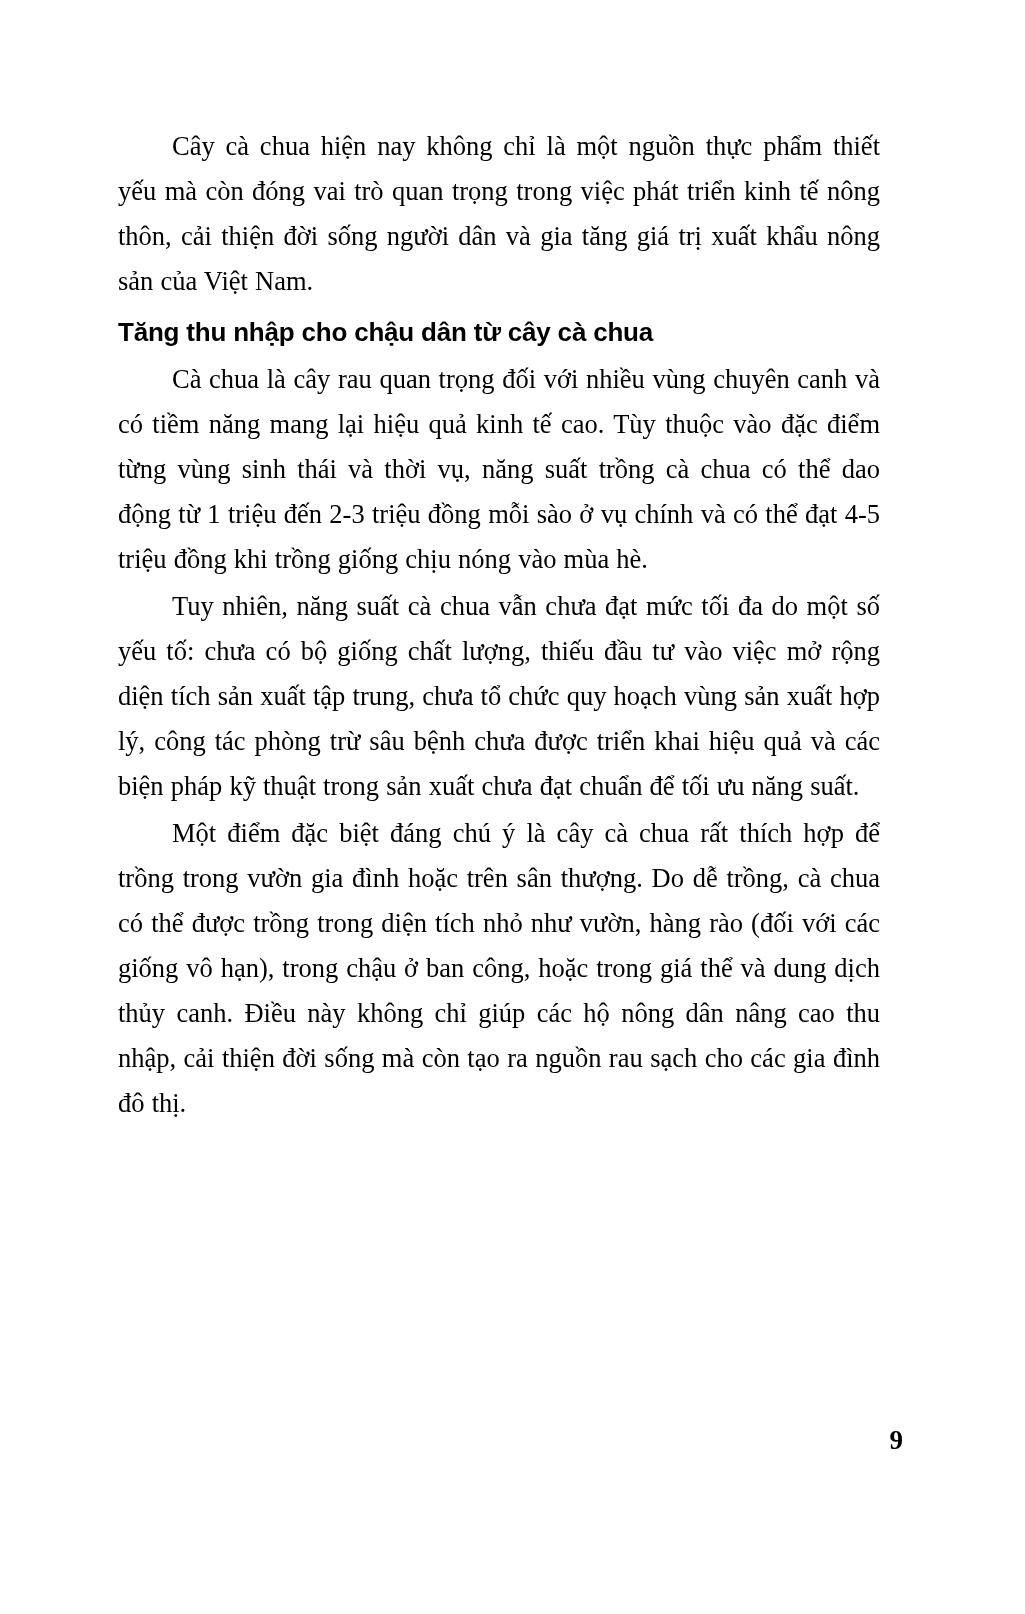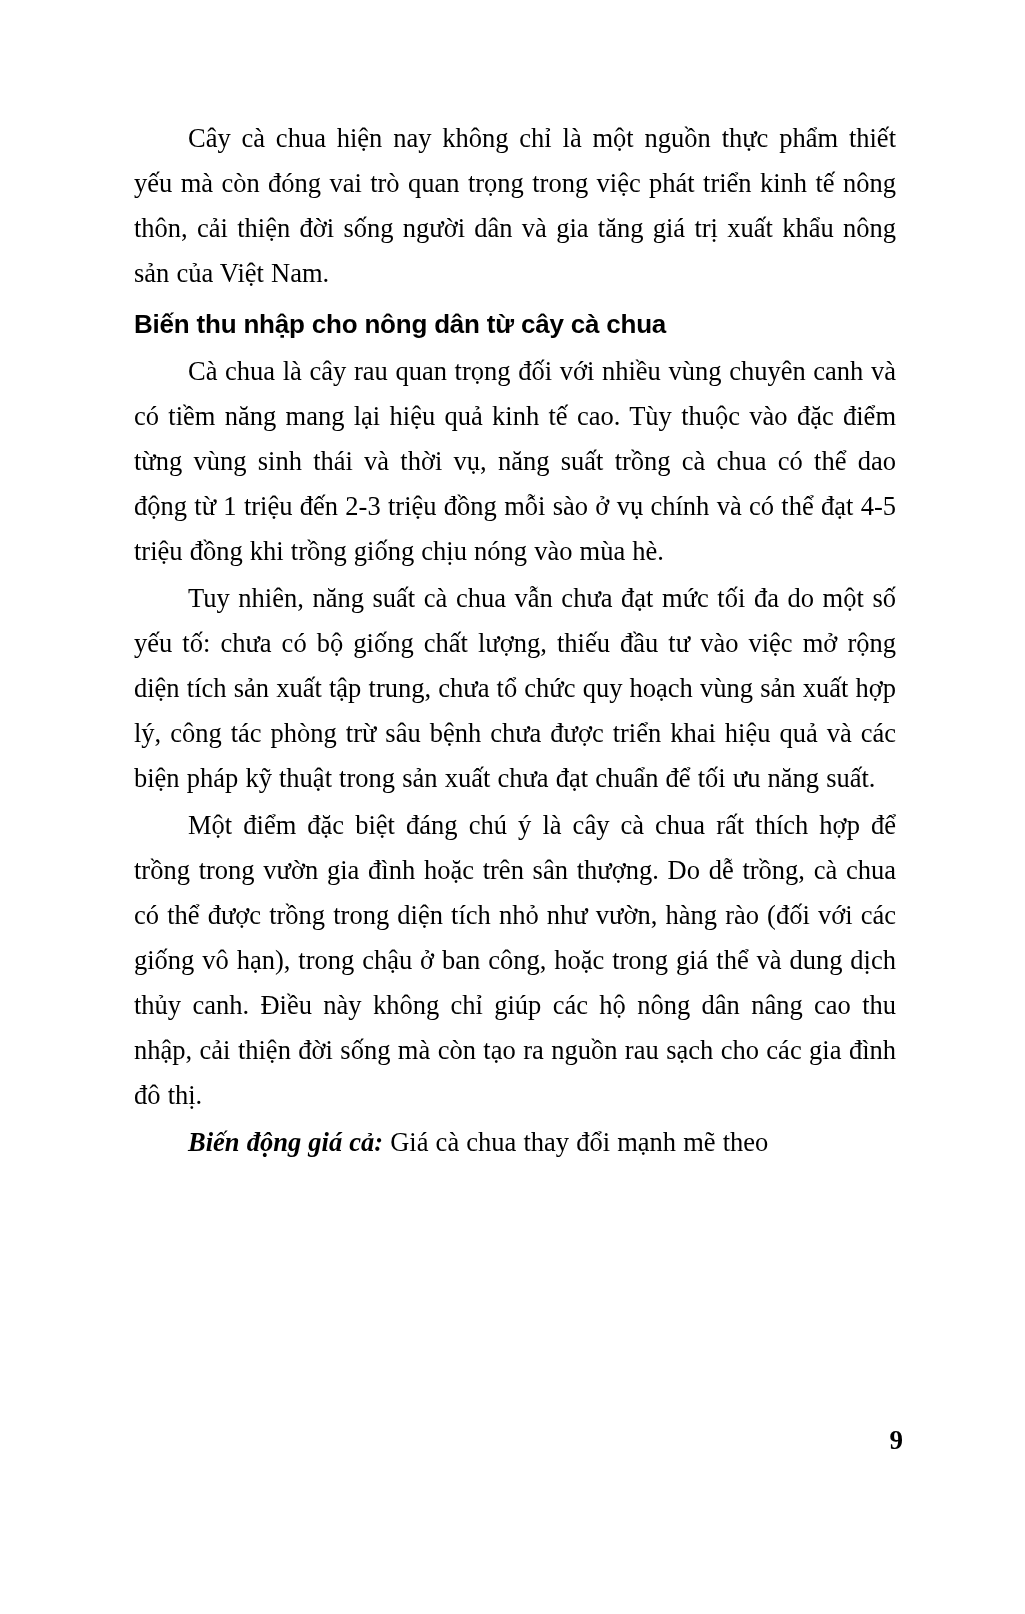--- a/index.html
+++ b/index.html
@@ -20,23 +20,22 @@
     position: absolute;
     left: 0;
     top: 0;
     width: 1025px;
     height: 1614px;
     background: #ffffff;
   }
   .content {
     position: absolute;
     left: 118px;
-    top: 116px;
+    top: 124px;
     width: 762px;
-    margin-left: 16px;
   }
   p.para {
     margin: 0 0 2px 0;
     font-size: 26.5px;
     line-height: 45px;
     text-align: justify;
     text-justify: inter-word;
     text-indent: 54px;
     font-family: "Liberation Serif", serif;
     word-spacing: 0.5px;
@@ -66,27 +65,26 @@
   }
 </style>
 </head>
 <body>
 
 <div class="page">
   <div class="content">
 
     <p class="para">Cây cà chua hiện nay không chỉ là một nguồn thực phẩm thiết yếu mà còn đóng vai trò quan trọng trong việc phát triển kinh tế nông thôn, cải thiện đời sống người dân và gia tăng giá trị xuất khẩu nông sản của Việt Nam.</p>
 
-    <h2 class="subhead">Biến thu nhập cho nông dân từ cây cà chua</h2>
+    <h2 class="subhead">Tăng thu nhập cho chậu dân từ cây cà chua</h2>
 
     <p class="para">Cà chua là cây rau quan trọng đối với nhiều vùng chuyên canh và có tiềm năng mang lại hiệu quả kinh tế cao. Tùy thuộc vào đặc điểm từng vùng sinh thái và thời vụ, năng suất trồng cà chua có thể dao động từ 1 triệu đến 2-3 triệu đồng mỗi sào ở vụ chính và có thể đạt 4-5 triệu đồng khi trồng giống chịu nóng vào mùa hè.</p>
 
     <p class="para">Tuy nhiên, năng suất cà chua vẫn chưa đạt mức tối đa do một số yếu tố: chưa có bộ giống chất lượng, thiếu đầu tư vào việc mở rộng diện tích sản xuất tập trung, chưa tổ chức quy hoạch vùng sản xuất hợp lý, công tác phòng trừ sâu bệnh chưa được triển khai hiệu quả và các biện pháp kỹ thuật trong sản xuất chưa đạt chuẩn để tối ưu năng suất.</p>
 
     <p class="para">Một điểm đặc biệt đáng chú ý là cây cà chua rất thích hợp để trồng trong vườn gia đình hoặc trên sân thượng. Do dễ trồng, cà chua có thể được trồng trong diện tích nhỏ như vườn, hàng rào (đối với các giống vô hạn), trong chậu ở ban công, hoặc trong giá thể và dung dịch thủy canh. Điều này không chỉ giúp các hộ nông dân nâng cao thu nhập, cải thiện đời sống mà còn tạo ra nguồn rau sạch cho các gia đình đô thị.</p>
 
 
-    <p class="para"><span class="lead-bolditalic">Biến động giá cả:</span><span> Giá cà chua thay đổi mạnh mẽ theo</span></p>
 
   </div>
 
   <div class="page-number">9</div>
 </div>
 
 </body></html>

